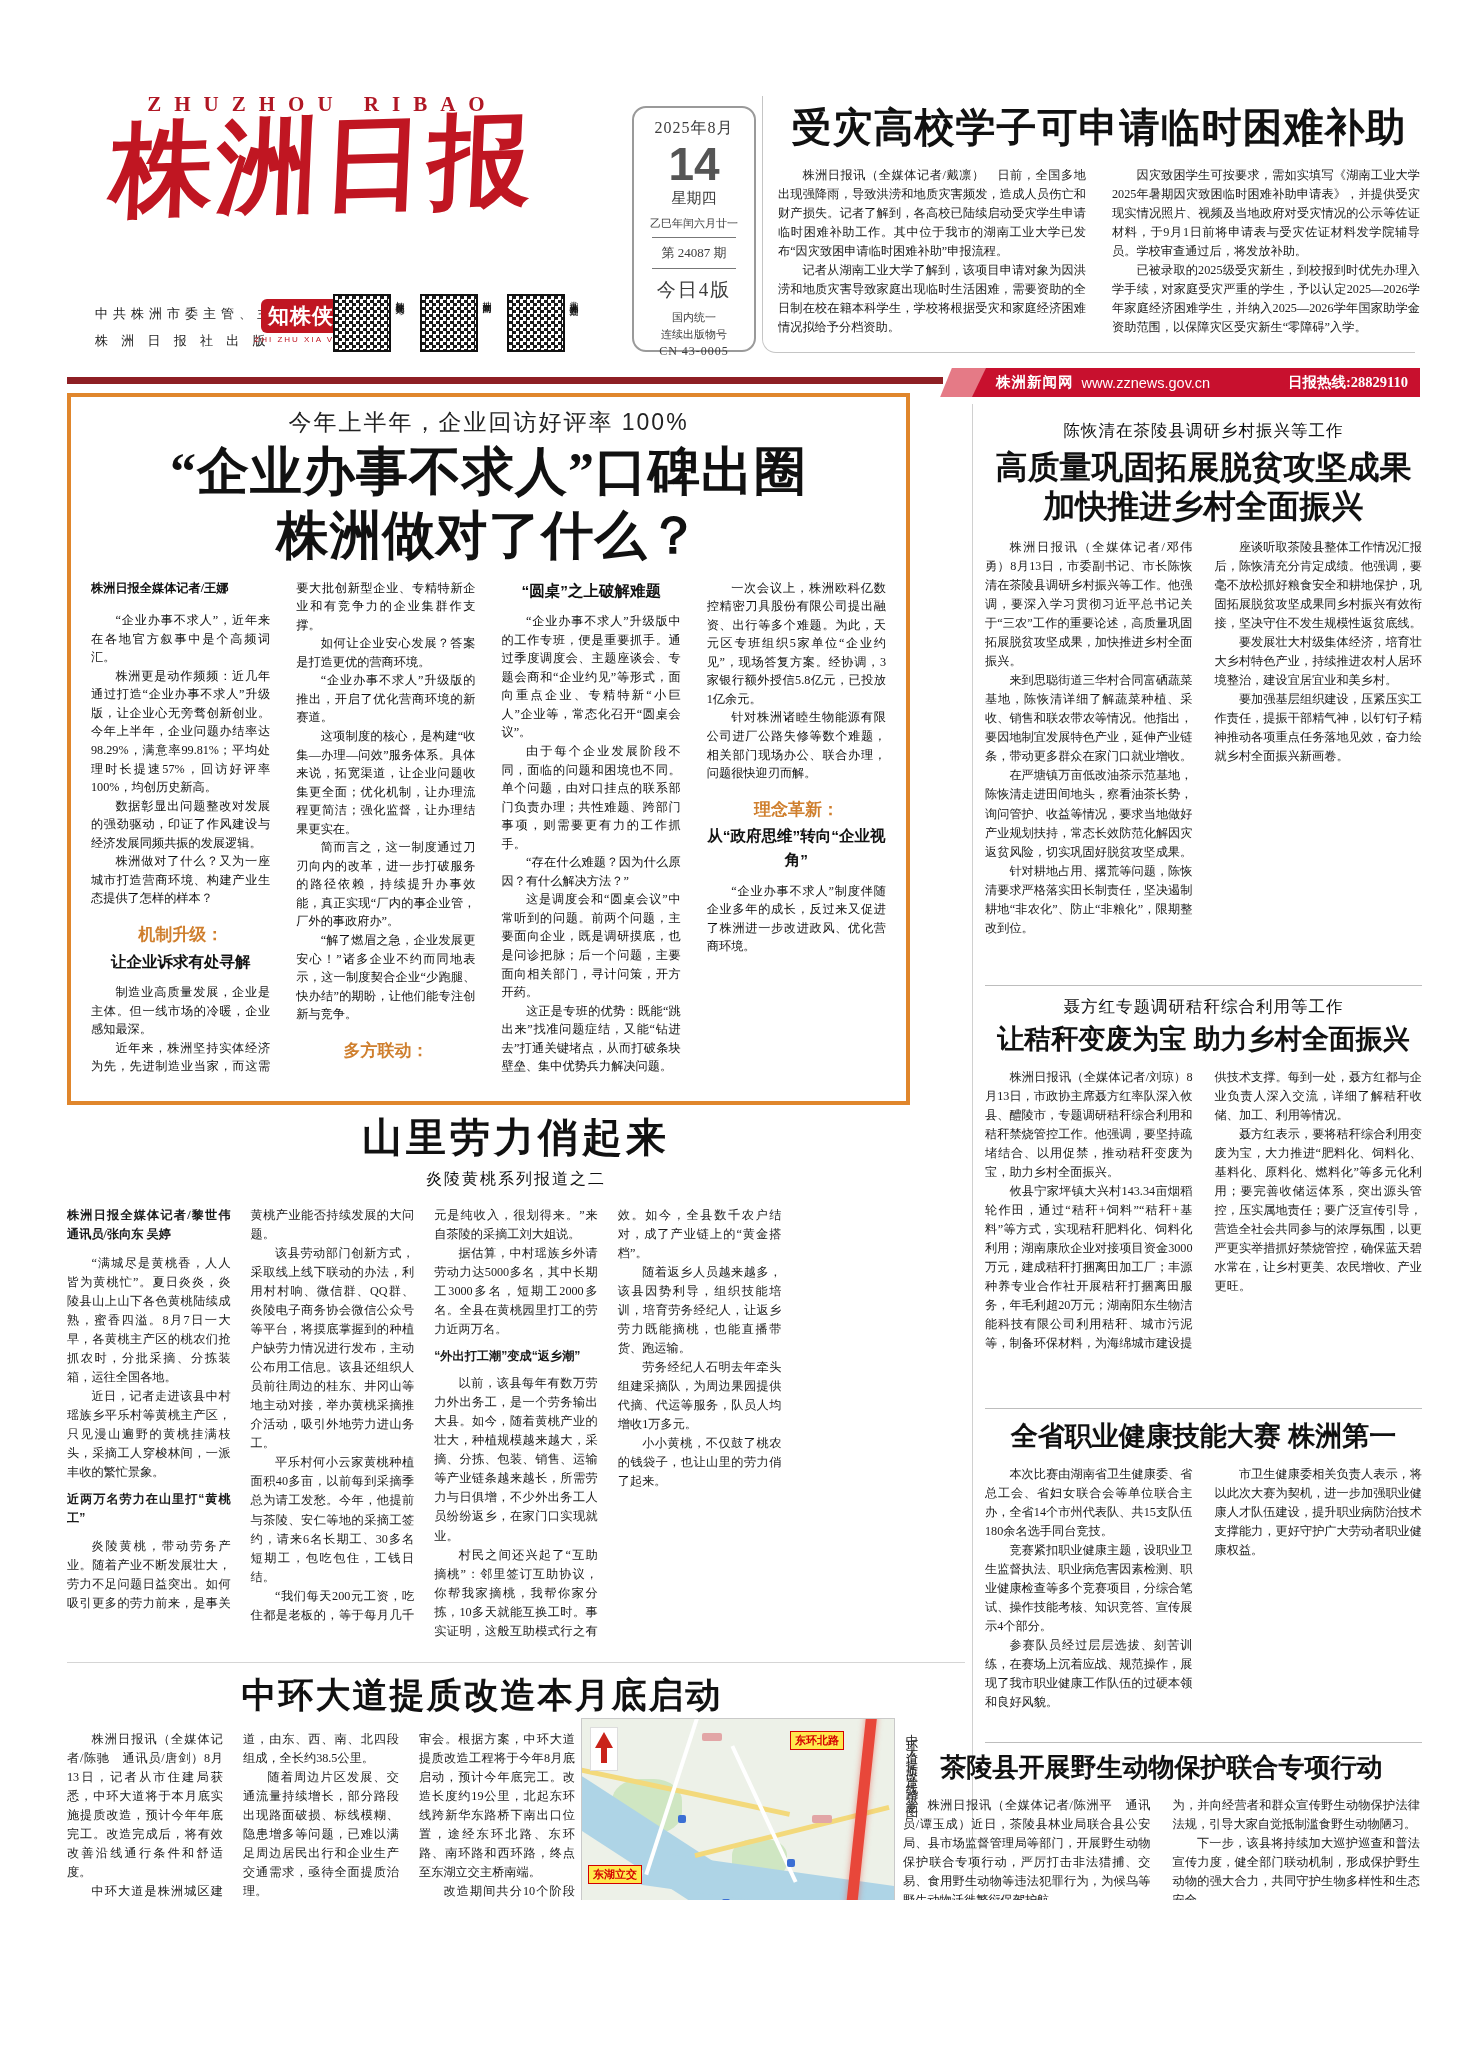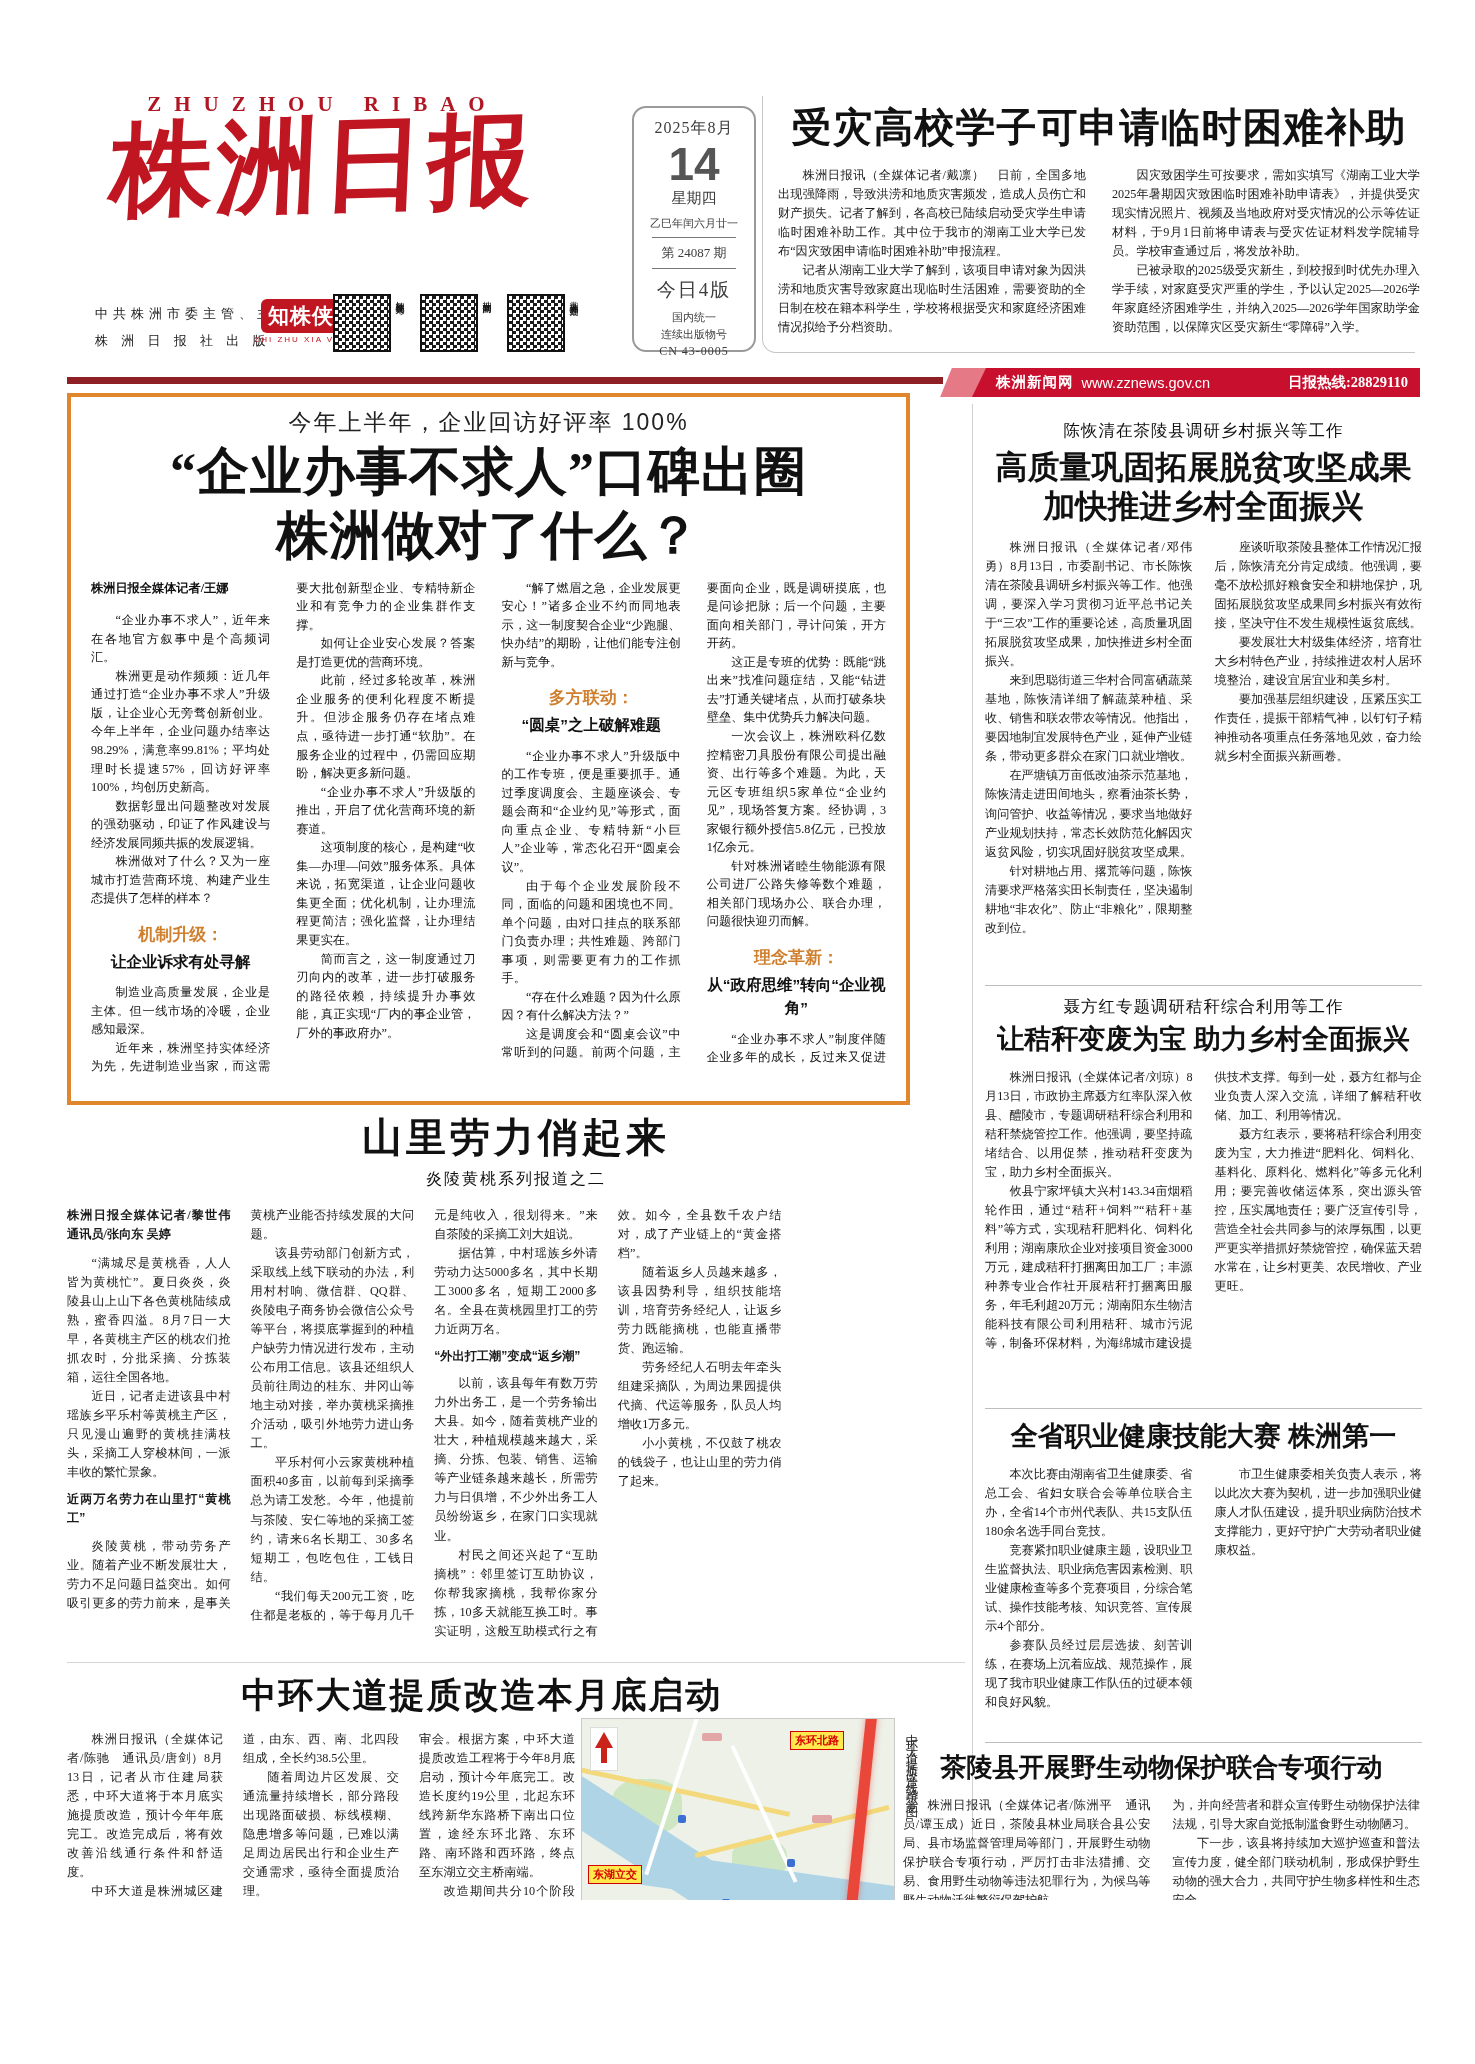--- a/index.html
+++ b/index.html
@@ -194,21 +194,20 @@
         <p class="byline">株洲日报全媒体记者/王娜</p>
         <p class="para">“企业办事不求人”，近年来在各地官方叙事中是个高频词汇。</p>
         <p class="para">株洲更是动作频频：近几年通过打造“企业办事不求人”升级版，让企业心无旁骛创新创业。今年上半年，企业问题办结率达98.29%，满意率99.81%；平均处理时长提速57%，回访好评率100%，均创历史新高。</p>
         <p class="para">数据彰显出问题整改对发展的强劲驱动，印证了作风建设与经济发展同频共振的发展逻辑。</p>
         <p class="para">株洲做对了什么？又为一座城市打造营商环境、构建产业生态提供了怎样的样本？</p>
         <p class="sub-o">机制升级：</p>
         <p class="sub-b">让企业诉求有处寻解</p>
         <p class="para">制造业高质量发展，企业是主体。但一线市场的冷暖，企业感知最深。</p>
         <p class="para">近年来，株洲坚持实体经济为先，先进制造业当家，而这需要大批创新型企业、专精特新企业和有竞争力的企业集群作支撑。</p>
         <p class="para">如何让企业安心发展？答案是打造更优的营商环境。</p>
-        <p class="para">此前，经过多轮改革，株洲企业服务的便利化程度不断提升。但涉企服务仍存在堵点难点，亟待进一步打通“软肋”。在服务企业的过程中，仍需回应期盼，解决更多新问题。</p>
         <p class="para">“企业办事不求人”升级版的推出，开启了优化营商环境的新赛道。</p>
         <p class="para">这项制度的核心，是构建“收集—办理—问效”服务体系。具体来说，拓宽渠道，让企业问题收集更全面；优化机制，让办理流程更简洁；强化监督，让办理结果更实在。</p>
         <p class="para">简而言之，这一制度通过刀刃向内的改革，进一步打破服务的路径依赖，持续提升办事效能，真正实现“厂内的事企业管，厂外的事政府办”。</p>
         <p class="para">“解了燃眉之急，企业发展更安心！”诸多企业不约而同地表示，这一制度契合企业“少跑腿、快办结”的期盼，让他们能专注创新与竞争。</p>
         <p class="sub-o">多方联动：</p>
         <p class="sub-b">“圆桌”之上破解难题</p>
         <p class="para">“企业办事不求人”升级版中的工作专班，便是重要抓手。通过季度调度会、主题座谈会、专题会商和“企业约见”等形式，面向重点企业、专精特新“小巨人”企业等，常态化召开“圆桌会议”。</p>
         <p class="para">由于每个企业发展阶段不同，面临的问题和困境也不同。单个问题，由对口挂点的联系部门负责办理；共性难题、跨部门事项，则需要更有力的工作抓手。</p>
         <p class="para">“存在什么难题？因为什么原因？有什么解决方法？”</p>
         <p class="para">这是调度会和“圆桌会议”中常听到的问题。前两个问题，主要面向企业，既是调研摸底，也是问诊把脉；后一个问题，主要面向相关部门，寻计问策，开方开药。</p>

